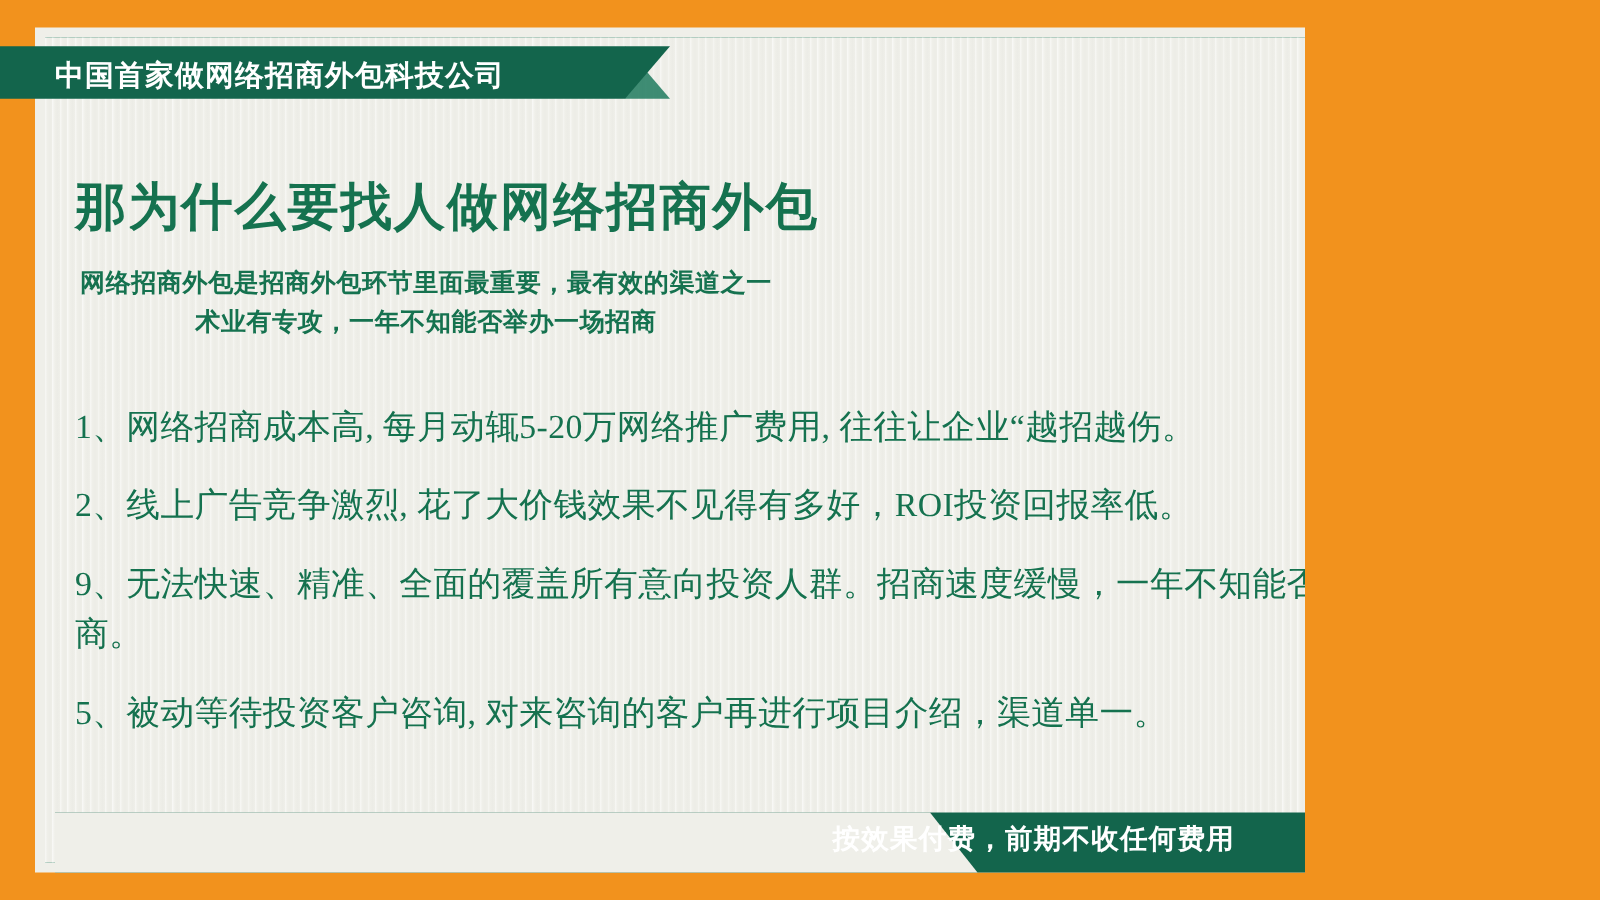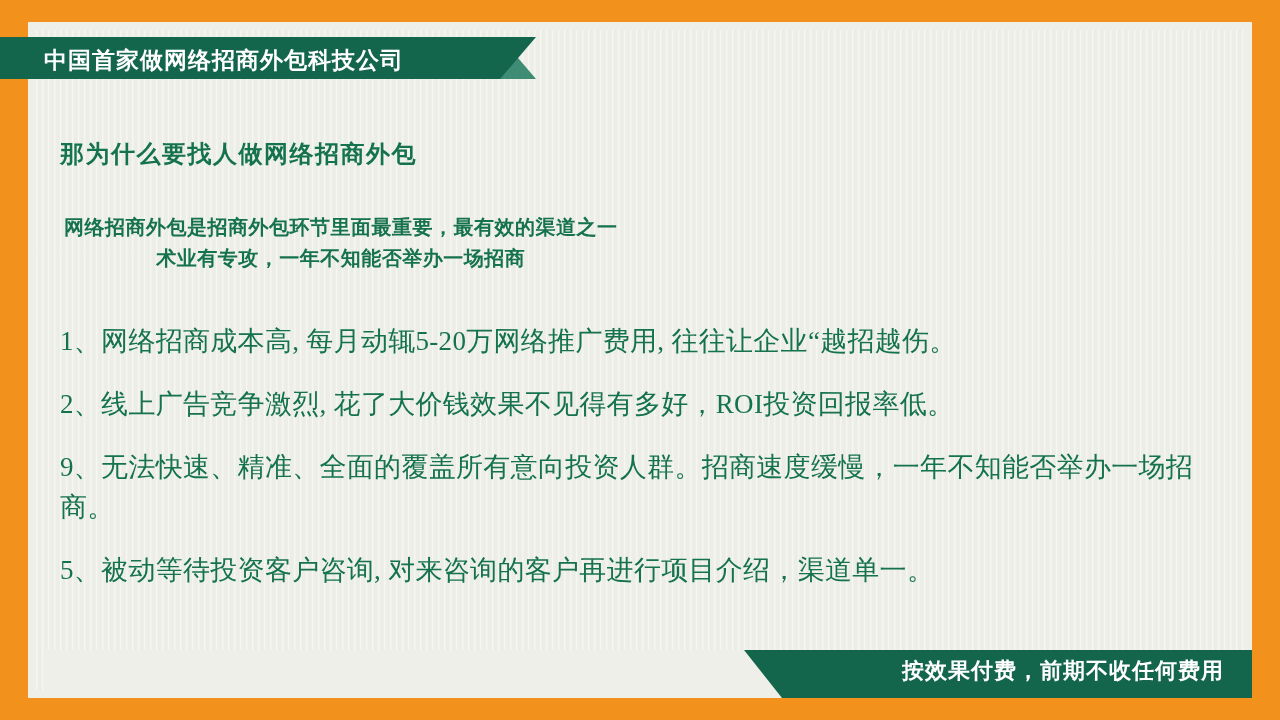--- a/index.html
+++ b/index.html
@@ -8,21 +8,21 @@
   }
   body {
     width: 1280px;
     height: 720px;
     overflow: hidden;
     font-family: "Liberation Sans", sans-serif;
     background: #F2921D;
   }
   .slide {
     position: relative;
-    width: 1280px;
+    width: 1044px;
     height: 720px;
     background: #F2921D;
     overflow: hidden;
   }
   
   .card {
     position: absolute;
     left: 28px;
     top: 22px;
     width: 1224px;
@@ -86,21 +86,21 @@
     color: #FFFFFF;
     letter-spacing: 1px;
     white-space: nowrap;
   }
 
   
   .headline {
     position: absolute;
     left: 60px;
     top: 138px;
-    font-size: 24px;
+    font-size: 41px;
     font-weight: bold;
     color: #15724F;
     letter-spacing: 1.5px;
     white-space: nowrap;
   }
 
   .subhead {
     position: absolute;
     left: 64px;
     top: 212px;

